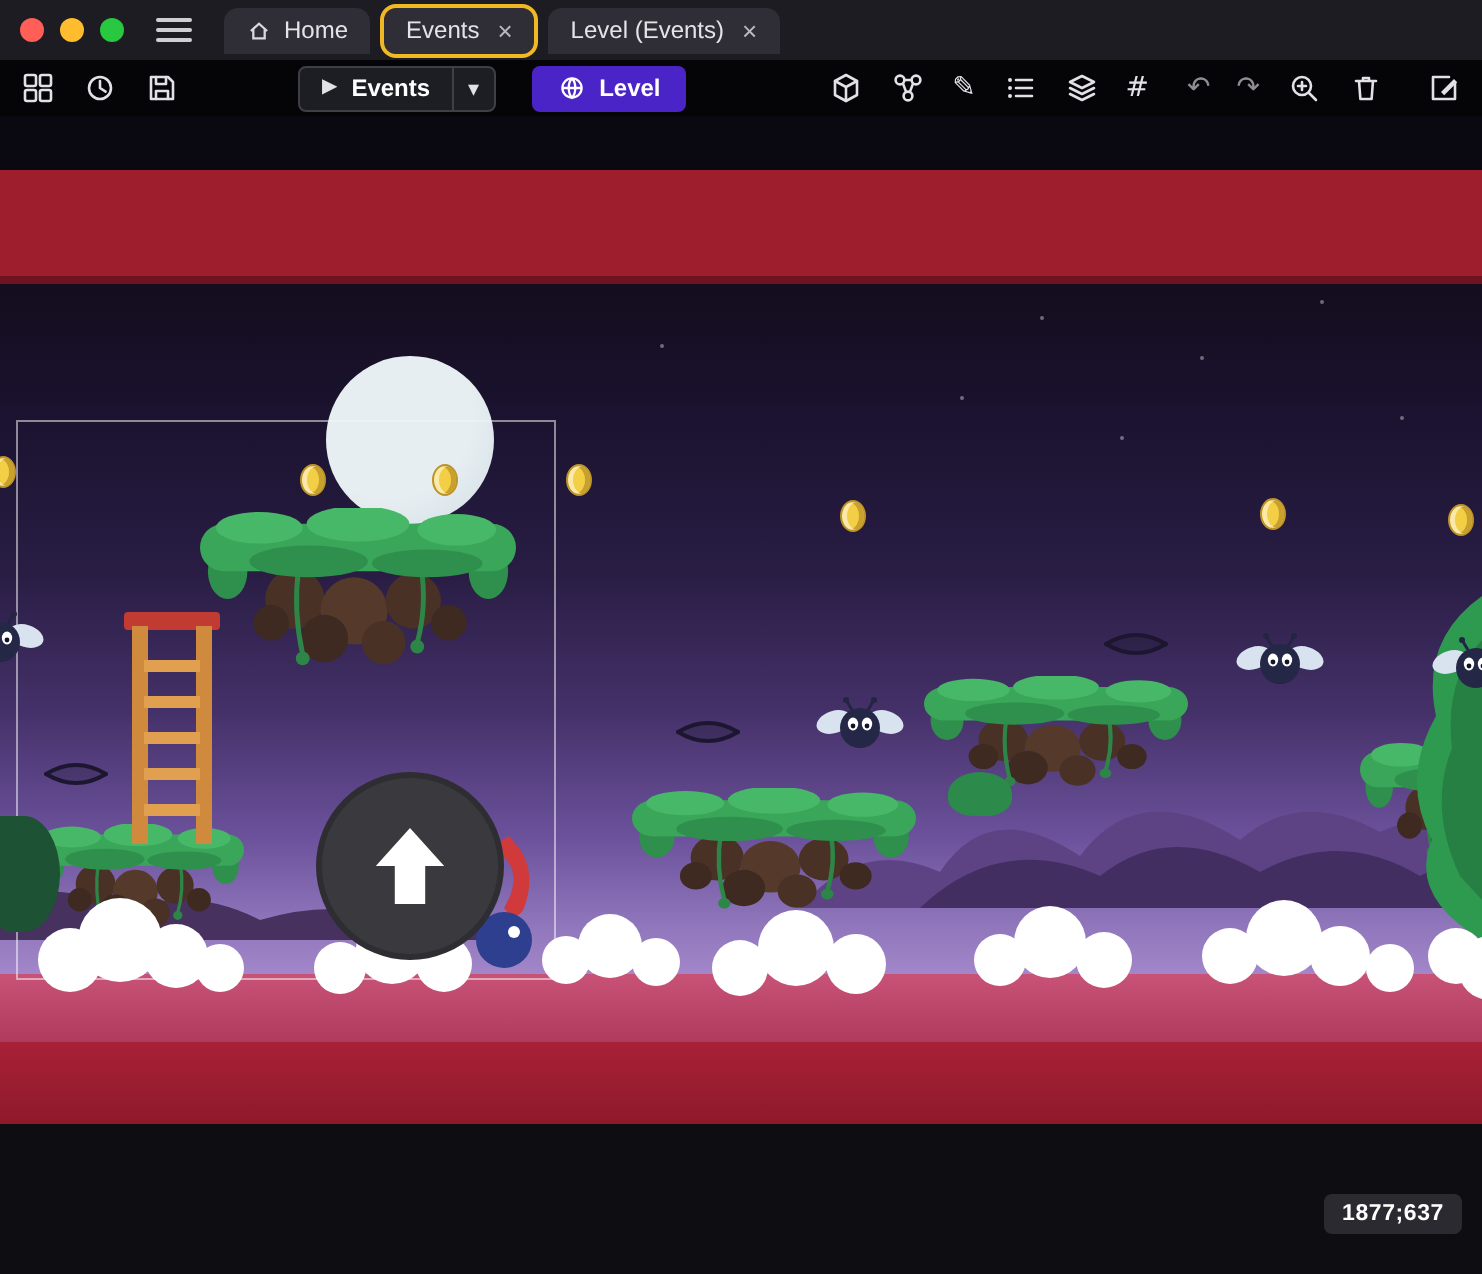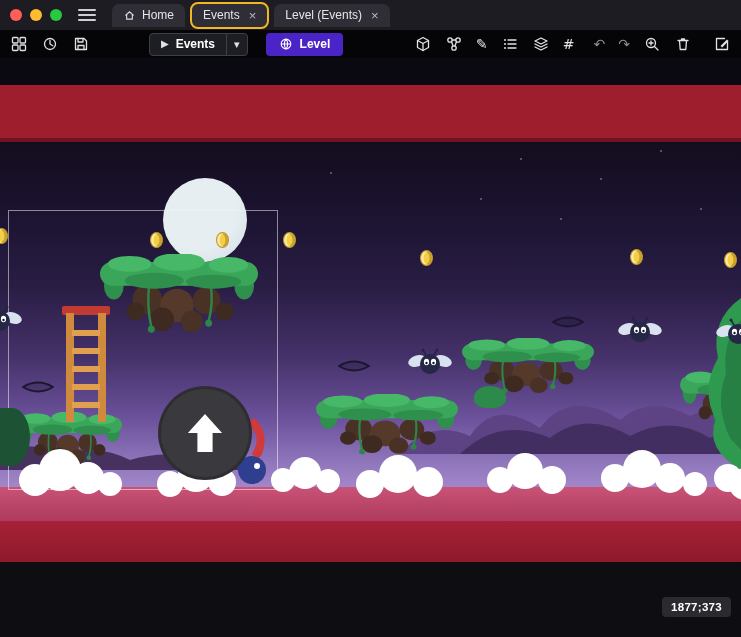--- a/index.html
+++ b/index.html
@@ -363,15 +363,15 @@
       <circle cx="21" cy="50" r="3" fill="#ffffff"></circle>
     </svg>
 
     <div class="arrow-btn">
       <svg width="38" height="42" viewBox="0 0 40 44">
         <polygon points="20,2 38,22 28,22 28,42 12,42 12,22 2,22" fill="#ffffff"></polygon>
       </svg>
     </div>
   </div>
 
-  <div class="coords">1877;373</div>
+  <div class="coords">1877;637</div>
 
 </div>
 
 </body></html>

